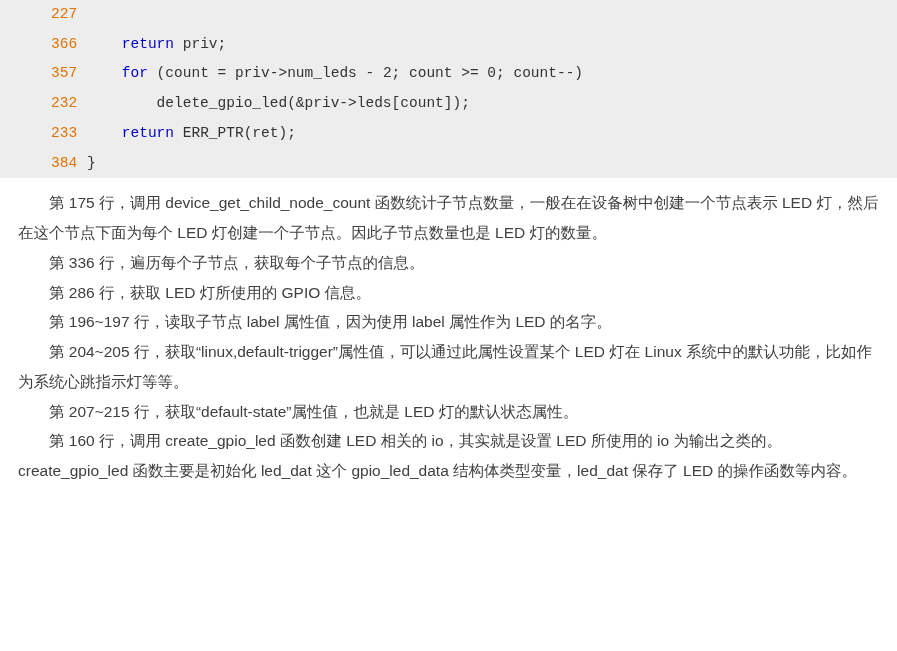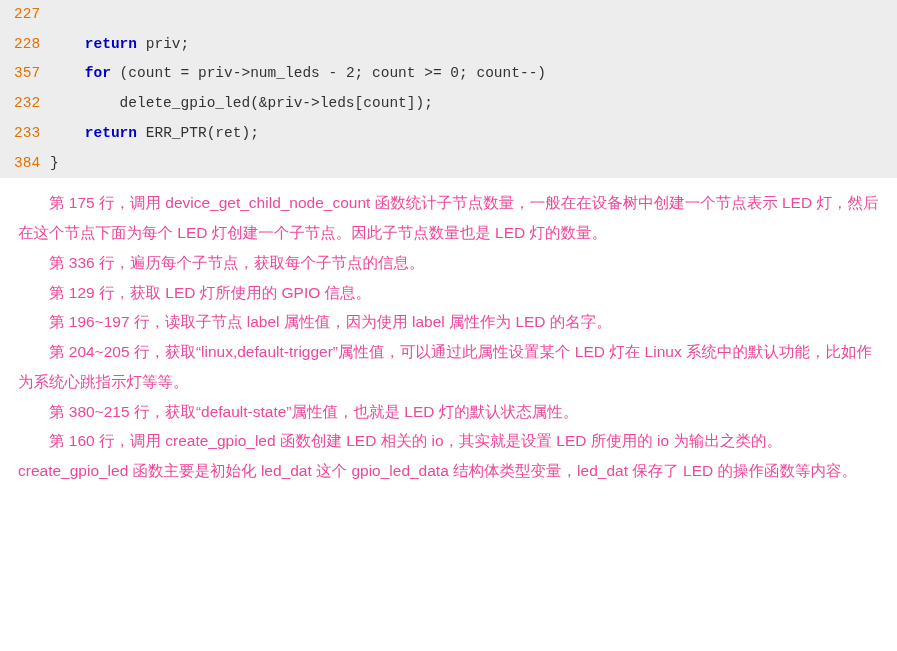--- a/index.html
+++ b/index.html
@@ -19,62 +19,63 @@
       background: #ededed;
       width: 100%;
       font-family: Consolas, "Courier New", monospace;
       font-size: 14.5px;
       line-height: 2.05;
       padding: 0;
     }
     .code-line {
       display: flex;
       align-items: center;
+      padding-left: 37px;
     }
     .lineno {
       color: #e27100;
       width: 50px;
       text-align: left;
       padding-left: 14px;
       flex-shrink: 0;
       user-select: none;
     }
     .code {
       color: #333333;
       white-space: pre;
     }
     .kw {
       color: #0000c6;
-      font-weight: bold;
+      font-weight: normal;
     }
     .op {
       color: #333333;
     }
     .prose {
       padding: 10px 18px 0 18px;
       font-size: 15.5px;
       line-height: 1.92;
-      color: #ec4899;
+      color: #404040;
     }
     .prose p {
       text-indent: 2em;
       margin: 0;
     }
   </style>
 </head>
 <body>
 
 <div class="code-block">
   <div id="code-lines-container">
       <div class="code-line">
         <span class="lineno">227</span>
         <span class="code"></span>
       </div>
       <div class="code-line">
-        <span class="lineno">228</span>
+        <span class="lineno">366</span>
         <span class="code">    <span class="kw">return</span> priv;</span>
       </div>
       <div class="code-line">
         <span class="lineno">357</span>
         <span class="code">    <span class="kw">for</span> (count <span class="op">=</span> priv<span class="op">-&gt;</span>num_leds <span class="op">-</span> 2; count <span class="op">&gt;=</span> 0; count<span class="op">--</span>)</span>
       </div>
       <div class="code-line">
         <span class="lineno">232</span>
         <span class="code">        delete_gpio_led(<span class="op">&amp;</span>priv<span class="op">-&gt;</span>leds[count]);</span>
       </div>
@@ -85,18 +86,18 @@
       <div class="code-line">
         <span class="lineno">384</span>
         <span class="code"><span class="op">}</span></span>
       </div>
     </div>
 </div>
 
 <div class="prose">
   <p>第 175 行，调用 device_get_child_node_count 函数统计子节点数量，一般在在设备树中创建一个节点表示 LED 灯，然后在这个节点下面为每个 LED 灯创建一个子节点。因此子节点数量也是 LED 灯的数量。</p>
   <p>第 336 行，遍历每个子节点，获取每个子节点的信息。</p>
-  <p>第 129 行，获取 LED 灯所使用的 GPIO 信息。</p>
+  <p>第 286 行，获取 LED 灯所使用的 GPIO 信息。</p>
   <p>第 196~197 行，读取子节点 label 属性值，因为使用 label 属性作为 LED 的名字。</p>
   <p>第 204~205 行，获取“linux,default-trigger”属性值，可以通过此属性设置某个 LED 灯在 Linux 系统中的默认功能，比如作为系统心跳指示灯等等。</p>
-  <p>第 380~215 行，获取“default-state”属性值，也就是 LED 灯的默认状态属性。</p>
+  <p>第 207~215 行，获取“default-state”属性值，也就是 LED 灯的默认状态属性。</p>
   <p>第 160 行，调用 create_gpio_led 函数创建 LED 相关的 io，其实就是设置 LED 所使用的 io 为输出之类的。create_gpio_led 函数主要是初始化 led_dat 这个 gpio_led_data 结构体类型变量，led_dat 保存了 LED 的操作函数等内容。</p>
 </div>
 
 </body></html>

